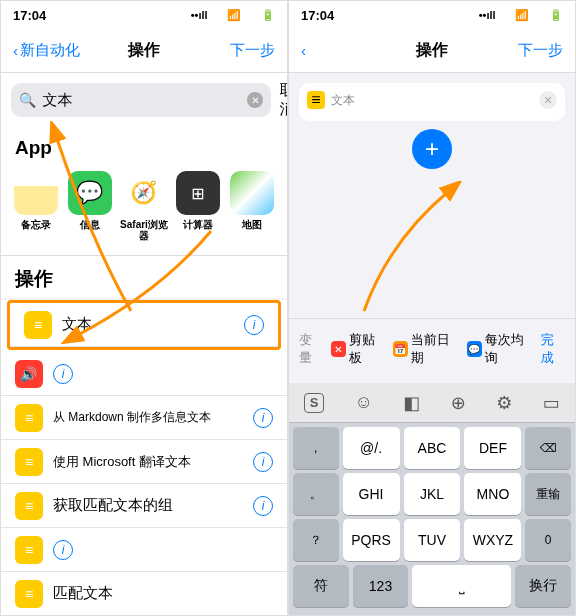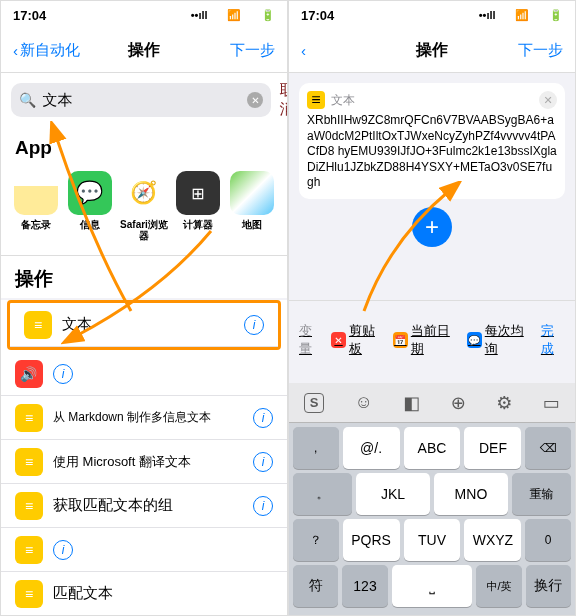--- a/index.html
+++ b/index.html
@@ -9,41 +9,41 @@
 .status-right { display: flex; gap: 20px; align-items: center; font-size: 11px; }
 .nav { height: 44px; background: #fff; display: flex; align-items: center; justify-content: space-between; padding: 0 12px; border-bottom: 0.5px solid #ddd; }
 .nav-back { color: #007aff; font-size: 15px; display: flex; align-items: center; gap: 2px; }
 .nav-title { font-weight: 600; font-size: 16px; position: absolute; left: 50%; transform: translateX(-50%); }
 .nav-next { color: #007aff; font-size: 15px; }
 .search-row { display: flex; align-items: center; padding: 8px 10px; background: #fff; gap: 8px; }
 .search-box { flex: 1; background: #e9e9ed; border-radius: 10px; height: 34px; display: flex; align-items: center; padding: 0 8px; gap: 6px; }
 .search-icon { color: #8e8e93; font-size: 14px; }
 .search-input { flex: 1; border: none; background: transparent; font-size: 15px; outline: none; }
 .clear-btn { width: 16px; height: 16px; background: #aaa; border-radius: 50%; color: #fff; display: flex; align-items: center; justify-content: center; font-size: 10px; }
-.cancel { color: #7f1d1d; font-size: 15px; }
+.cancel { color: #000000; font-size: 15px; }
 .section-h { padding: 10px 14px 6px; font-size: 19px; font-weight: 700; background: #fff; }
 .apps-row { display: flex; padding: 6px 10px 14px; gap: 4px; background: #fff; }
 .app { width: 52px; display: flex; flex-direction: column; align-items: center; gap: 4px; }
 .app-icon { width: 44px; height: 44px; border-radius: 10px; display: flex; align-items: center; justify-content: center; font-size: 22px; }
 .app-name { font-size: 10px; text-align: center; line-height: 1.1; color: #000; font-weight: bold; }
 .list { background: #fff; }
 .row { display: flex; align-items: center; height: 44px; padding: 0 14px; border-bottom: 0.5px solid #e2e2e6; gap: 10px; }
 .row-icon { width: 28px; height: 28px; border-radius: 6px; display: flex; align-items: center; justify-content: center; color: #fff; font-size: 14px; }
 .row-label { flex: 1; font-size: 15px; }
 .info { width: 20px; height: 20px; border: 1.5px solid #007aff; border-radius: 50%; color: #007aff; display: flex; align-items: center; justify-content: center; font-size: 12px; font-style: italic; }
 .highlight-box { border: 3px solid #ff9100; margin: 2px 6px; border-radius: 4px; }
 .arrow { position: absolute; pointer-events: none; z-index: 100; }
 .action-card { margin: 10px 10px 8px; background: #fff; border-radius: 10px; padding: 8px; position: relative; }
 .card-header { display: flex; align-items: center; gap: 6px; margin-bottom: 4px; }
 .card-icon { width: 18px; height: 18px; border-radius: 4px; background: #ffcc00; display: flex; align-items: center; justify-content: center; }
 .card-title { font-size: 12px; color: #8e8e93; }
 .card-close { position: absolute; right: 8px; top: 8px; width: 18px; height: 18px; background: #eee; border-radius: 50%; color: #aaa; display: flex; align-items: center; justify-content: center; font-size: 11px; }
 .card-text { font-size: 12px; word-break: break-all; line-height: 1.3; }
 .add-btn { width: 40px; height: 40px; background: #007aff; border-radius: 50%; color: #fff; display: flex; align-items: center; justify-content: center; font-size: 24px; margin: 4px auto 10px; }
-.suggest-bar { display: flex; align-items: center; padding: 21px 10px; gap: 8px; font-size: 13px; background: #f2f2f7; border-top: 0.5px solid #ddd; position: absolute; bottom: 236px; left: 0; right: 0; text-decoration: underline; }
+.suggest-bar { display: flex; align-items: center; padding: 12px 10px; gap: 8px; font-size: 13px; background: #f2f2f7; border-top: 0.5px solid #ddd; position: absolute; bottom: 236px; left: 0; right: 0; }
 .suggest-item { display: flex; align-items: center; gap: 3px; }
 .suggest-icon { width: 16px; height: 16px; border-radius: 4px; display: flex; align-items: center; justify-content: center; font-size: 10px; color: #fff; }
 .done { margin-left: auto; color: #007aff; }
 .kb { position: absolute; bottom: 0; left: 0; right: 0; background: #d1d5db; }
 .kb-top { display: flex; height: 40px; align-items: center; justify-content: space-around; border-bottom: 0.5px solid #b7b7b7; background: #e8e8ea; }
 .kb-top-item { color: #5a5a5a; font-size: 18px; }
 .kb-keys { padding: 4px; }
 .kb-row { display: flex; gap: 4px; margin-bottom: 4px; }
 .key { background: #fff; border-radius: 5px; display: flex; align-items: center; justify-content: center; font-size: 14px; height: 42px; box-shadow: 0 1px 0 rgba(0,0,0,0.25); flex: 1; }
 .key-gray { background: #b4bac2; }
@@ -163,22 +163,20 @@
     <div class="nav-back">‹</div>
     <div class="nav-title">操作</div>
     <div class="nav-next">下一步</div>
   </div>
   <div class="action-card">
     <div class="card-header">
       <div class="card-icon">≡</div>
       <div class="card-title">文本</div>
       <div class="card-close">✕</div>
     </div>
-    <div class="card-text">XRbhIIHw9ZC8mrQFCn6V7BVAABSygBA6+aaW0dcM2PtIltOxTJWxeNcyZyhPZf4vvvvv4tPACfD8
-hyEMU939IJfJO+3Fulmc2k1e13bssIXglaDiZHlu1JZbkZD88H4YSXY+METaO3v0SE7fugh</div>
   </div>
   <div class="add-btn">+</div>
   <svg class="arrow" style="left:60px;top:180px;width:120px;height:140px">
     <path d="M15,130 Q40,60 100,10" stroke="#ff9100" stroke-width="3" fill="none" marker-end="url(#ah1)"></path>
   </svg>
 
   <div class="suggest-bar">
     <span style="color:#8e8e93">变量</span>
     <span class="suggest-item">
       <span class="suggest-icon" style="background:#ff3b30">✕</span>
@@ -207,33 +205,33 @@
     <div class="kb-keys">
       <div class="kb-row">
         <div class="key key-gray key-small">,</div>
         <div class="key">@/.</div>
         <div class="key">ABC</div>
         <div class="key">DEF</div>
         <div class="key key-gray key-small">⌫</div>
       </div>
       <div class="kb-row">
         <div class="key key-gray key-small">。</div>
+        <div class="key">GHI</div>
         <div class="key">JKL</div>
         <div class="key">MNO</div>
         <div class="key key-gray key-small">重输</div>
       </div>
       <div class="kb-row">
         <div class="key key-gray key-small">？</div>
         <div class="key">PQRS</div>
         <div class="key">TUV</div>
         <div class="key">WXYZ</div>
         <div class="key key-gray key-small">0</div>
       </div>
       <div class="kb-row">
         <div class="key key-gray" style="flex:0.9">符</div>
         <div class="key key-gray" style="flex:0.9">123</div>
         <div class="key" style="flex:1.6">⎵</div>
-        <div class="key key-gray" style="flex:0.9;font-size:11px">中/英</div>
         <div class="key key-gray" style="flex:0.9">换行</div>
       </div>
     </div>
   </div>
 </div>
 
 </body></html>

